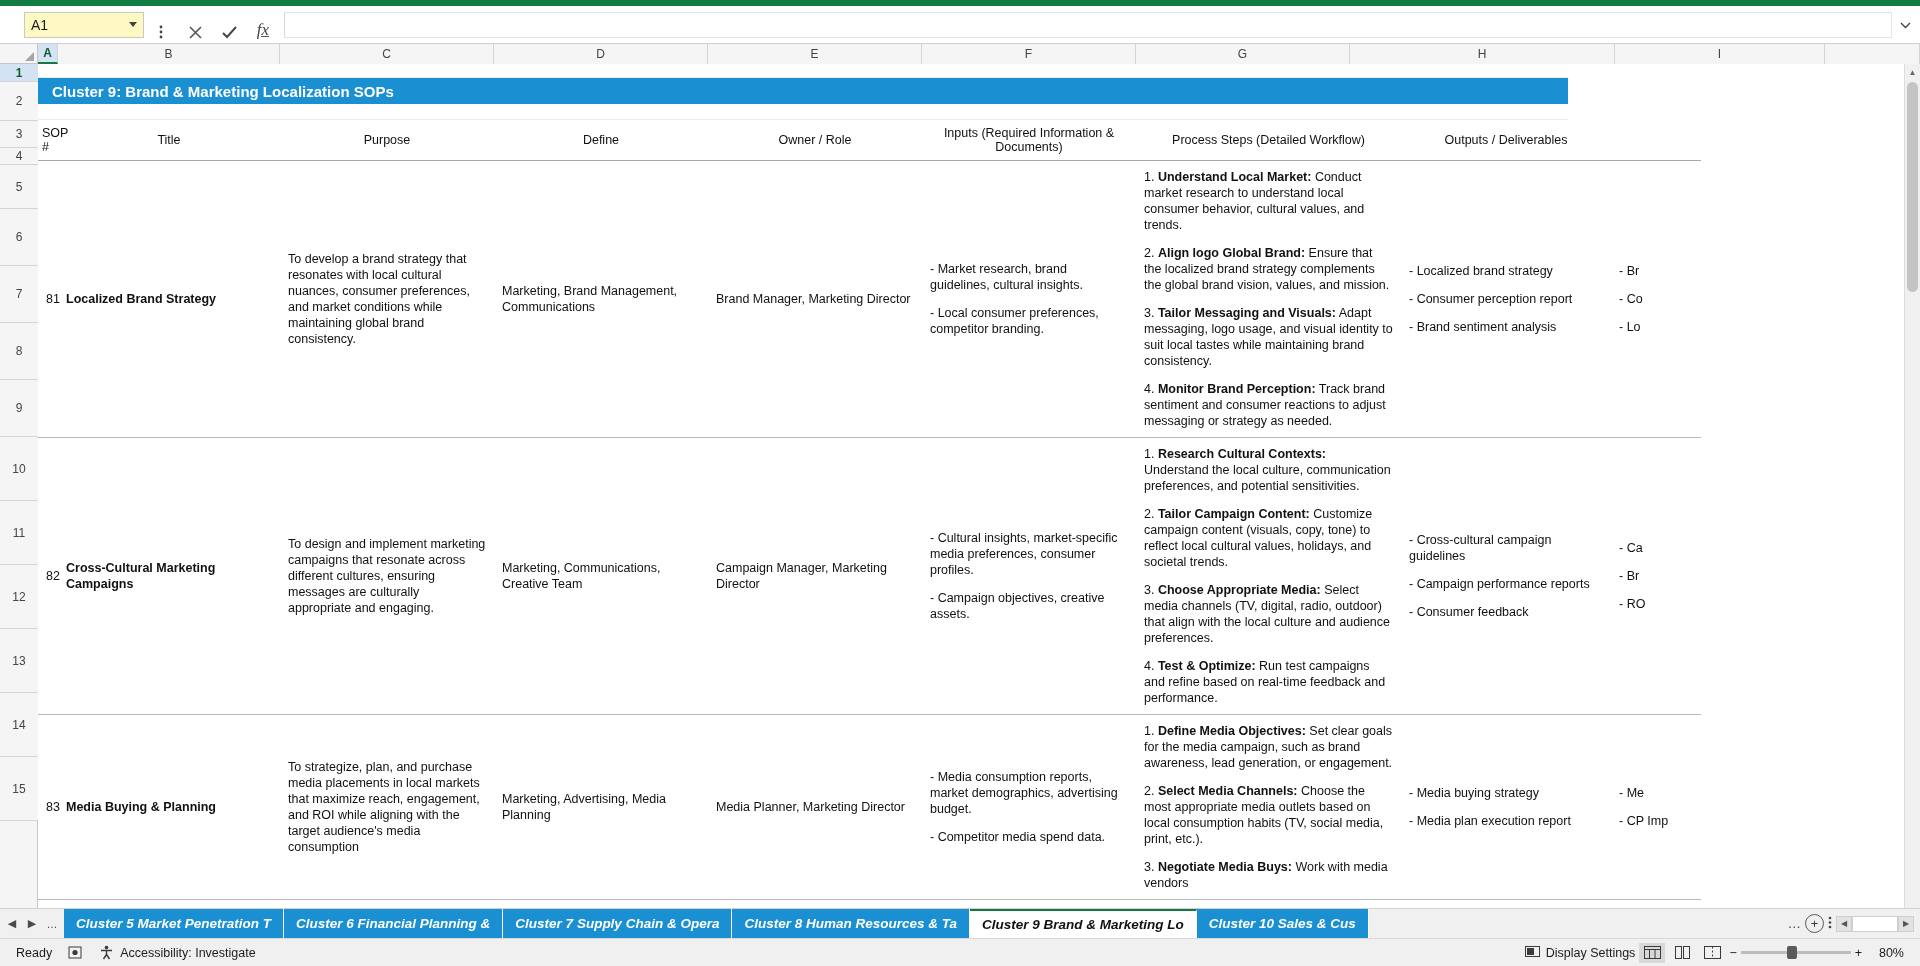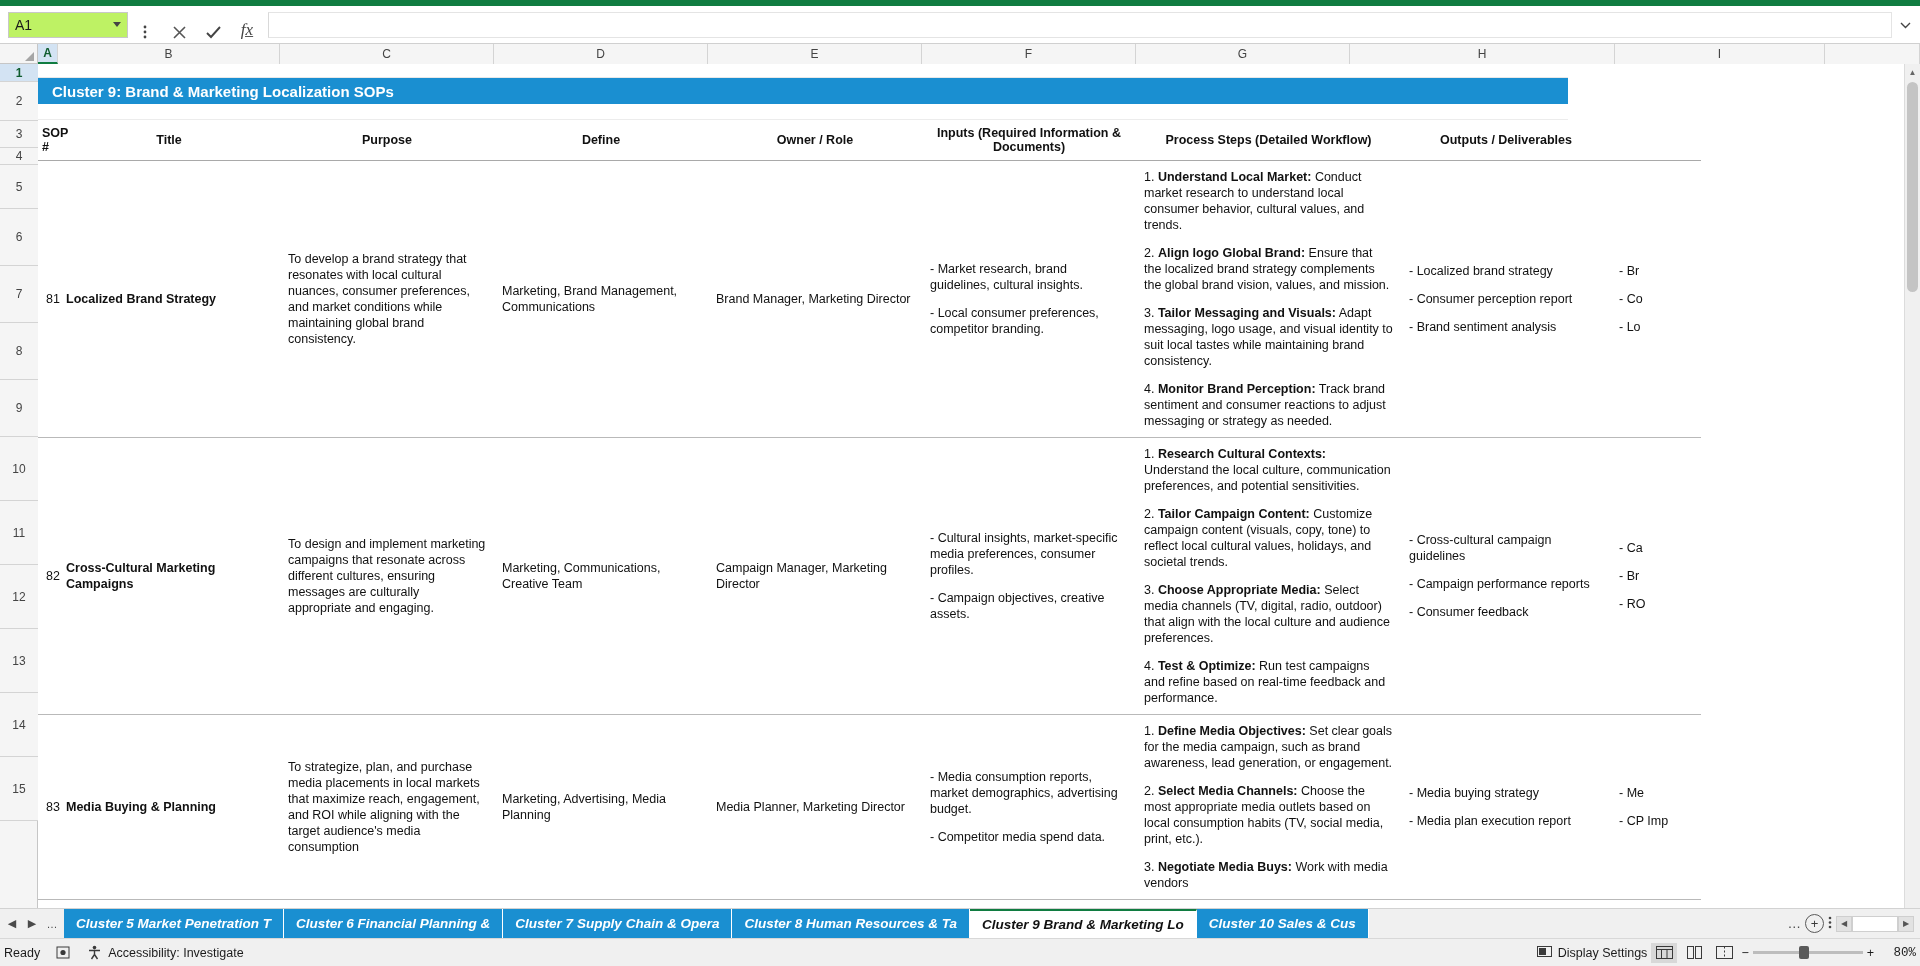--- a/index.html
+++ b/index.html
@@ -31,27 +31,27 @@
     flex: 0 0 38px;
     display: flex;
     align-items: center;
     background: #ffffff;
     border-bottom: 1px solid #d0d0d0;
     padding: 0 4px;
   }
   .namebox {
     width: 120px; height: 26px;
     border: 1px solid #c8c8c8;
-    background: #bef264;
+    background: #fef9c3;
     display: flex; align-items: center;
     padding: 0 6px;
     font-size: 14px;
     color: #1b1b1b;
     position: relative;
-    margin-left: 4px;
+    margin-left: 20px;
   }
   .namebox .nb-text { flex: 1; }
   .namebox .nb-arrow {
     width: 0; height: 0;
     border-left: 4px solid transparent;
     border-right: 4px solid transparent;
     border-top: 5px solid #444;
   }
   .fbar-btn {
     width: 34px; height: 30px;
@@ -180,21 +180,21 @@
   .gap-band { height: 16px; background: #ffffff; border-bottom: 1px solid #ececec; }
 
   table.data {
     border-collapse: collapse;
     table-layout: fixed;
     width: 1530px;
     font-size: 12.5px;
     color: #111;
   }
   table.data th {
-    font-weight: bold;
+    font-weight: normal;
     font-size: 12.5px;
     text-align: center;
     vertical-align: middle;
     padding: 6px 6px;
     border-bottom: 1px solid #a9a9a9;
     background: #ffffff;
     height: 38px;
   }
   table.data td {
     vertical-align: middle;
@@ -296,40 +296,40 @@
   }
 
   
   .statusbar {
     height: 28px; flex: 0 0 28px;
     display: flex; align-items: center;
     background: #f0f0f0;
     border-top: 1px solid #d8d8d8;
     font-size: 12.5px;
     color: #1b1b1b;
-    padding: 0 4px;
+    padding: 0 16px;
     gap: 14px;
   }
   .sb-left { display: flex; align-items: center; gap: 16px; }
   .sb-right { margin-left: auto; display: flex; align-items: center; gap: 4px; }
   .sb-item { display: flex; align-items: center; gap: 6px; }
   .view-btn {
     width: 26px; height: 20px;
     display: flex; align-items: center; justify-content: center;
     color: #3a3a3a;
   }
   .view-btn.active { background: #d8d8d8; }
   .zoom-track {
     width: 110px; height: 3px; background: #bdbdbd; position: relative;
   }
   .zoom-thumb {
     position: absolute; left: 46px; top: -5px;
     width: 10px; height: 13px; background: #5a5a5a; border-radius: 2px;
   }
-  .zoom-label { width: 38px; text-align: right; font-family: Liberation Mono, monospace; }
+  .zoom-label { width: 38px; text-align: right; }
 </style>
 </head>
 <body>
 
 <div id="app">
 
   <div class="top-strip"></div>
 
   <div class="formula-row">
     <div class="namebox">

